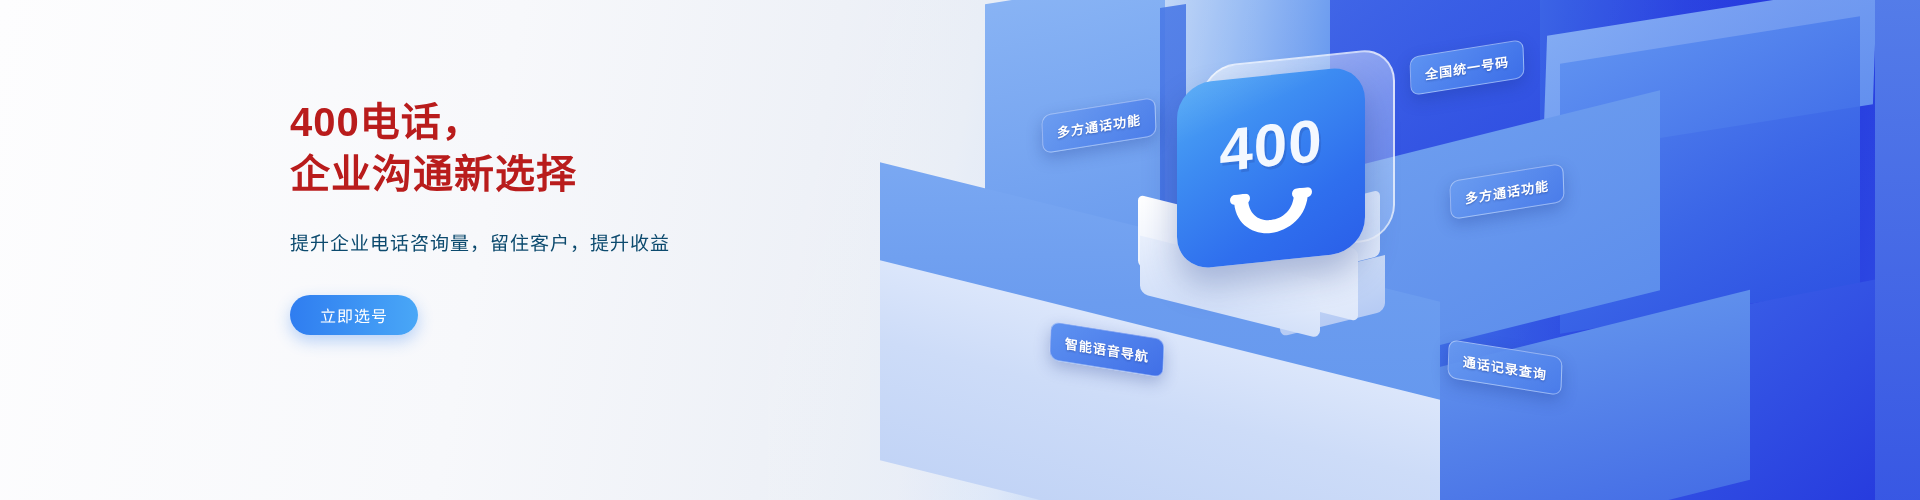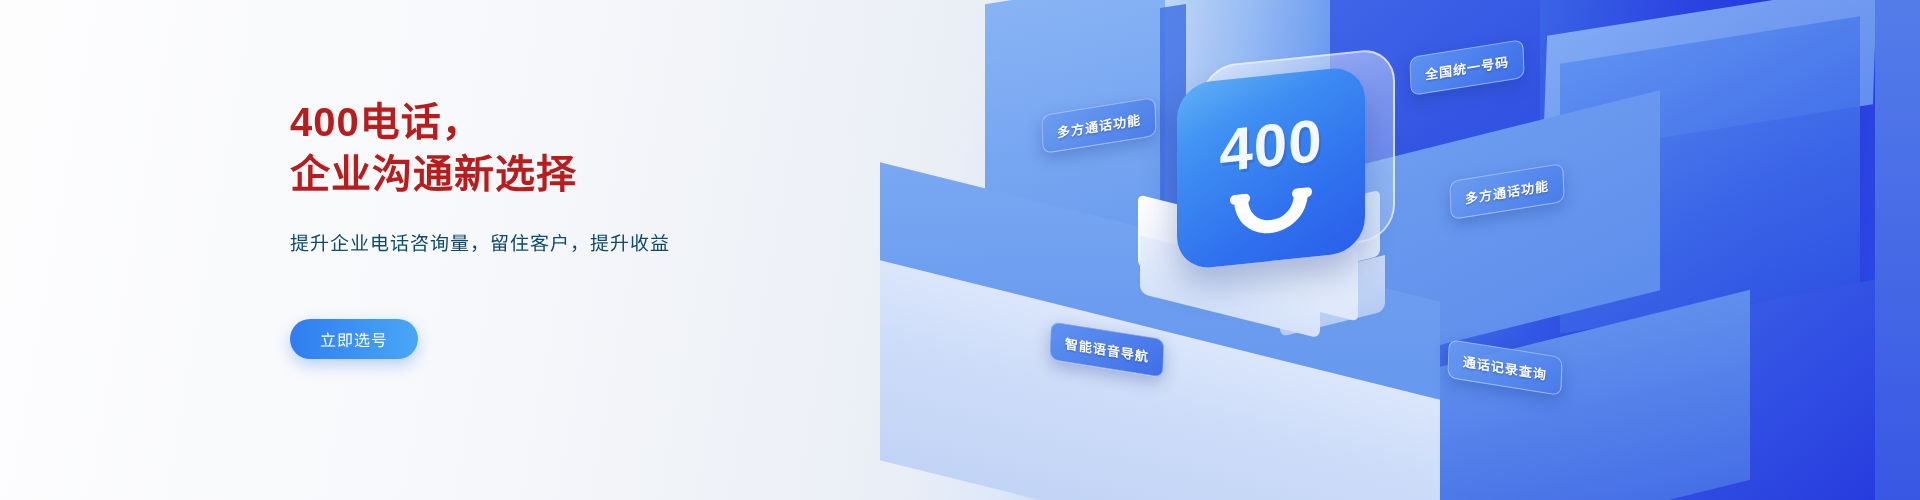--- a/index.html
+++ b/index.html
@@ -286,21 +286,21 @@
     color: #0c4a6e;
     font-size: 19px;
     letter-spacing: 1px;
     font-weight: 400;
     font-family: "Liberation Sans", "DejaVu Sans", sans-serif;
   }
   .cta {
     display: inline-flex;
     align-items: center;
     justify-content: center;
-    margin-top: 64px;
+    margin-top: 40px;
     padding: 0 30px;
     height: 40px;
     border: none;
     outline: none;
     cursor: pointer;
     border-radius: 20px;
     color: #ffffff;
     font-size: 16px;
     letter-spacing: 1px;
     background: linear-gradient(90deg, #2f7df0 0%, #49a7f7 100%);

